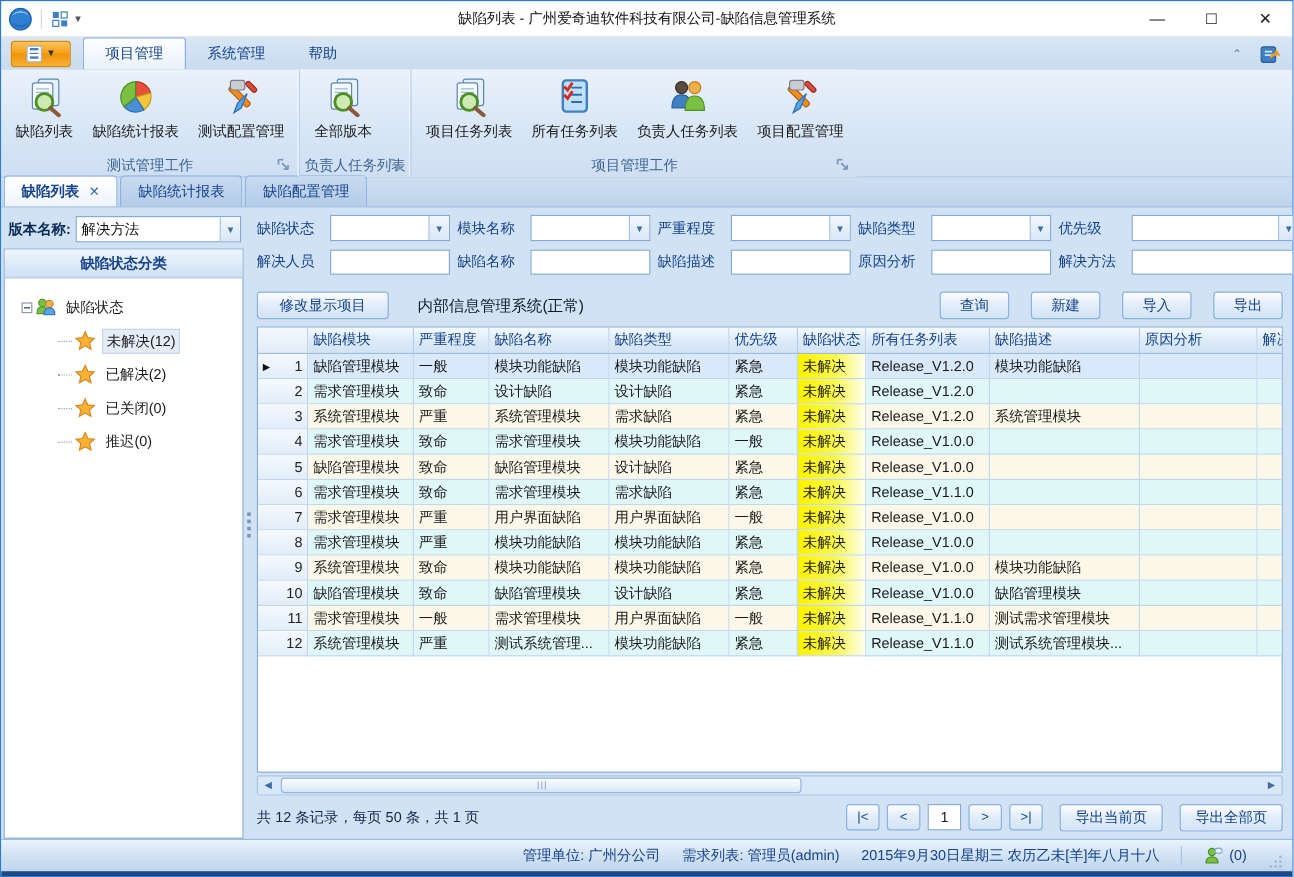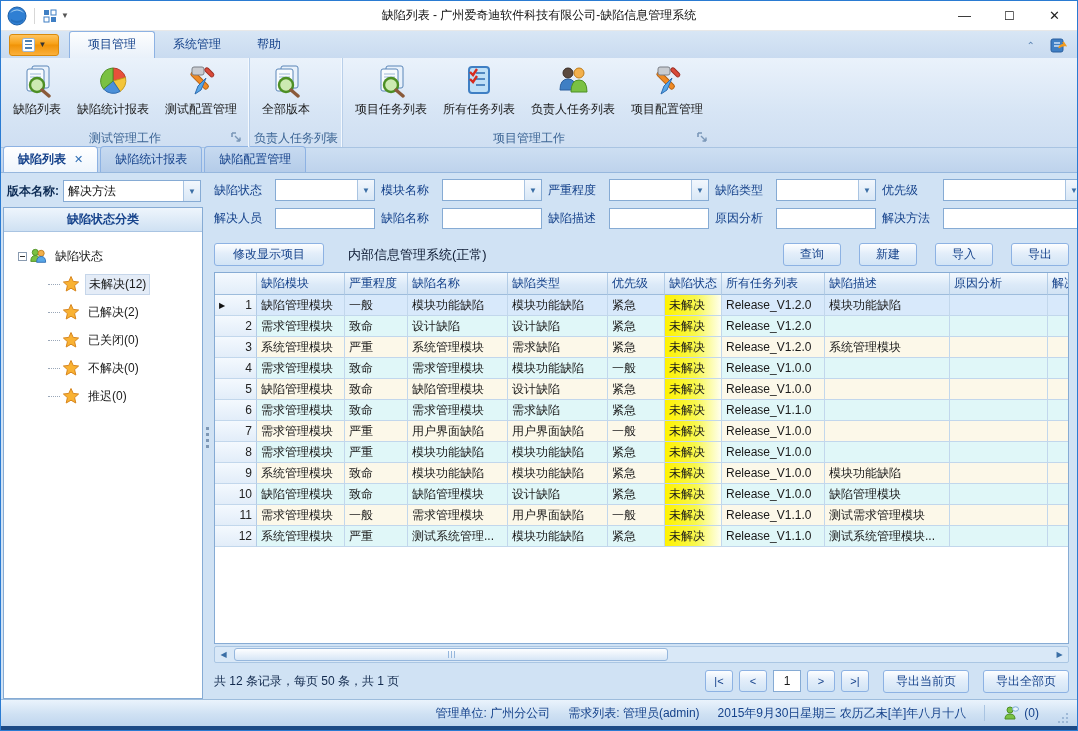--- a/index.html
+++ b/index.html
@@ -378,29 +378,20 @@
               <span class="tlabel">已解决(2)</span>
             </div>
             <div class="titem lvl2">
               <span class="stub"></span>
               <span class="ticon">
                 <svg viewBox="0 0 18 18">
                   <path d="M9 1.5 L11.2 6.4 L16.6 7 L12.6 10.6 L13.8 16 L9 13.2 L4.2 16 L5.4 10.6 L1.4 7 L6.8 6.4 Z" fill="#f9b233" stroke="#d8861e"></path>
                 </svg>
               </span>
               <span class="tlabel">已关闭(0)</span>
-            </div>
-            <div class="titem lvl2">
-              <span class="stub"></span>
-              <span class="ticon">
-                <svg viewBox="0 0 18 18">
-                  <path d="M9 1.5 L11.2 6.4 L16.6 7 L12.6 10.6 L13.8 16 L9 13.2 L4.2 16 L5.4 10.6 L1.4 7 L6.8 6.4 Z" fill="#f9b233" stroke="#d8861e"></path>
-                </svg>
-              </span>
-              <span class="tlabel">不解决(0)</span>
             </div>
             <div class="titem lvl2">
               <span class="stub"></span>
               <span class="ticon">
                 <svg viewBox="0 0 18 18">
                   <path d="M9 1.5 L11.2 6.4 L16.6 7 L12.6 10.6 L13.8 16 L9 13.2 L4.2 16 L5.4 10.6 L1.4 7 L6.8 6.4 Z" fill="#f9b233" stroke="#d8861e"></path>
                 </svg>
               </span>
               <span class="tlabel">推迟(0)</span>
             </div>

